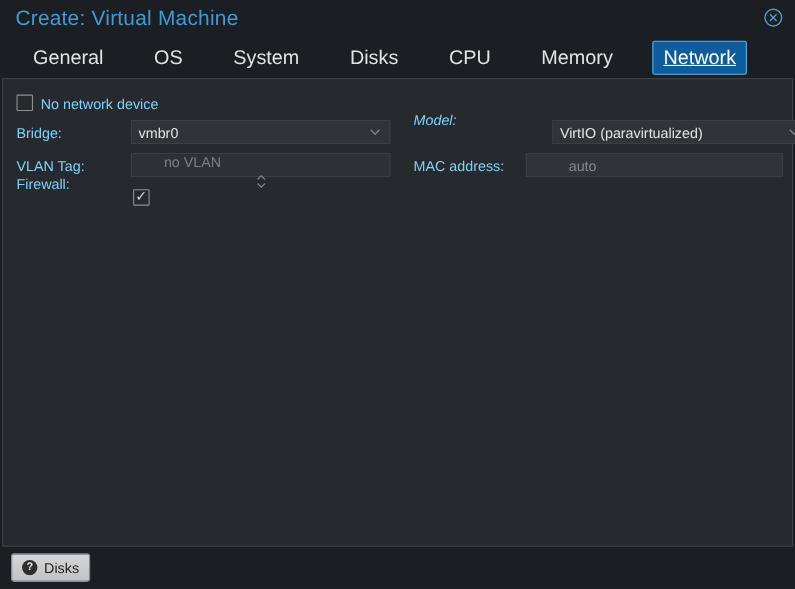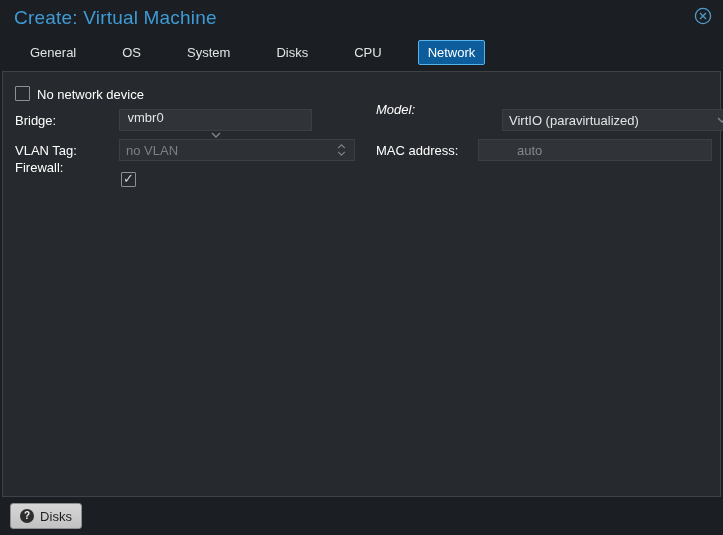--- a/index.html
+++ b/index.html
@@ -22,38 +22,39 @@
     position:absolute; left:694px; top:7px; width:18px; height:18px;
     cursor:pointer; color:#4e9cce;
   }
 
   
   .tabstrip {
     position:absolute; left:20px; top:40px; height:24px;
     display:flex; align-items:center; gap:26px;
   }
   .tab {
-    font-size:13px; color:#e2e3e4; padding:4px 9px;
+    font-size:18px; color:#e2e3e4; padding:4px 9px;
     border:1px solid transparent; border-radius:2px; cursor:pointer;
     white-space:nowrap;
   }
   .tab.active {
     background:#0d5d9d;
     border-color:#55b3ea;
     color:#ffffff;
+    text-decoration:underline;
   }
 
   
   .panel {
     position:absolute; left:2px; top:71px; width:719px; height:426px;
     background:#26292d; border:1px solid #3e4146;
   }
 
   .row-label {
-    position:absolute; font-size:13px; color:#ffffff; white-space:nowrap;
+    position:absolute; font-size:13px; color:#7dd3fc; white-space:nowrap;
   }
 
   .checkbox {
     position:absolute; width:15px; height:15px;
     background:#26292d; border:1px solid #8f9094; border-radius:1px;
     cursor:pointer; display:flex; align-items:center; justify-content:center;
   }
   .checkbox .mark { display:none; }
   .checkbox.checked .mark {
     display:block; color:#d3d4d5; font-size:13px; line-height:13px;
@@ -115,52 +116,53 @@
     </svg>
   </div>
 </div>
 
 <div class="tabstrip">
   <div class="tab">General</div>
   <div class="tab">OS</div>
   <div class="tab">System</div>
   <div class="tab">Disks</div>
   <div class="tab">CPU</div>
+  <div class="tab">Memory</div>
   <div class="tab active">Network</div>
 </div>
 
 <div class="panel">
 
   <div class="checkbox" style="left:12px; top:14px;">
     
   </div>
   <div class="row-label" style="left:34px; top:15px;">No network device</div>
 
   <div class="row-label" style="left:12px; top:41px;text-align:right;">Bridge:</div>
-  <div class="field" style="left:116px; top:37px; width:193px;flex-direction:column;">
+  <div class="field" style="left:116px; top:37px; width:236px;">
     <input type="text" value="vmbr0" style="">
     <span class="trigger">
       <svg width="10" height="6" viewBox="0 0 10 6">
         <path d="M1 1 L5 5 L9 1" fill="none" stroke="currentColor" stroke-width="1.4"></path>
       </svg>
     </span>
   </div>
 
   <div class="row-label" style="left:373px; top:30px;font-style:italic;">Model:</div>
   <div class="field" style="left:475px; top:37px; width:234px;margin-left:24px;">
     <input type="text" value="VirtIO (paravirtualized)" style="">
     <span class="trigger">
       <svg width="10" height="6" viewBox="0 0 10 6">
         <path d="M1 1 L5 5 L9 1" fill="none" stroke="currentColor" stroke-width="1.4"></path>
       </svg>
     </span>
   </div>
 
   <div class="row-label" style="left:12px; top:71px;">VLAN Tag:</div>
-  <div class="field disabled" style="left:116px; top:67px; width:236px;">
+  <div class="field disabled" style="left:116px; top:67px; width:236px;flex-direction:column;">
     <input type="text" placeholder="no VLAN" style="">
     <span class="spinner">
       <svg width="9" height="5" viewBox="0 0 10 6">
         <path d="M1 5 L5 1 L9 5" fill="none" stroke="currentColor" stroke-width="1.4"></path>
       </svg>
       <svg width="9" height="5" viewBox="0 0 10 6" style="margin-top:2px;">
         <path d="M1 1 L5 5 L9 1" fill="none" stroke="currentColor" stroke-width="1.4"></path>
       </svg>
     </span>
   </div>

